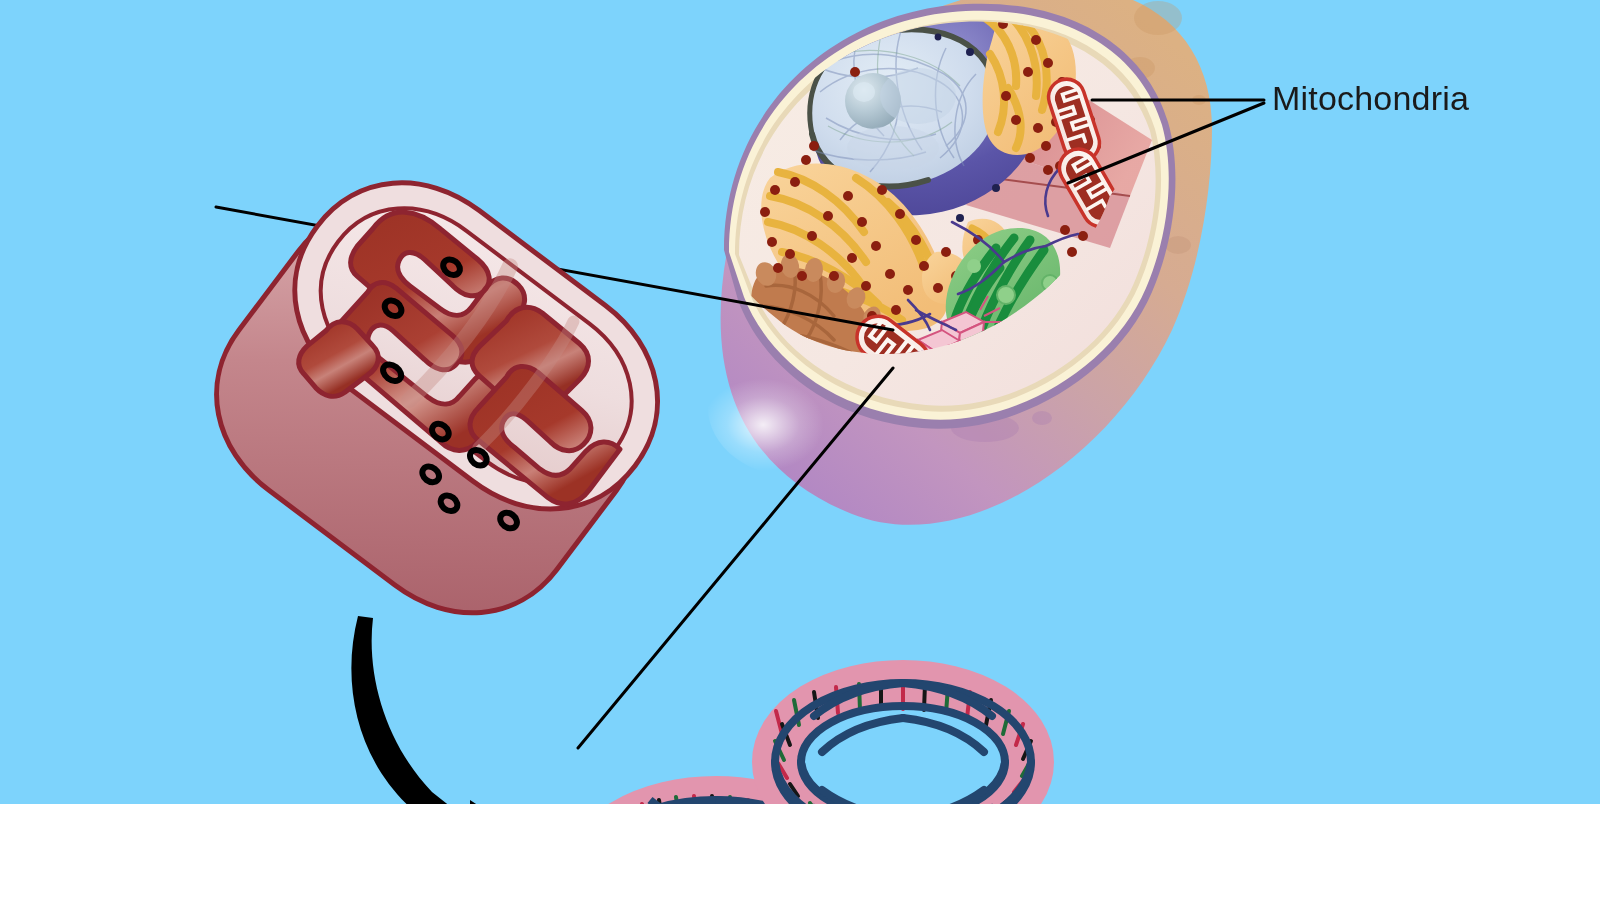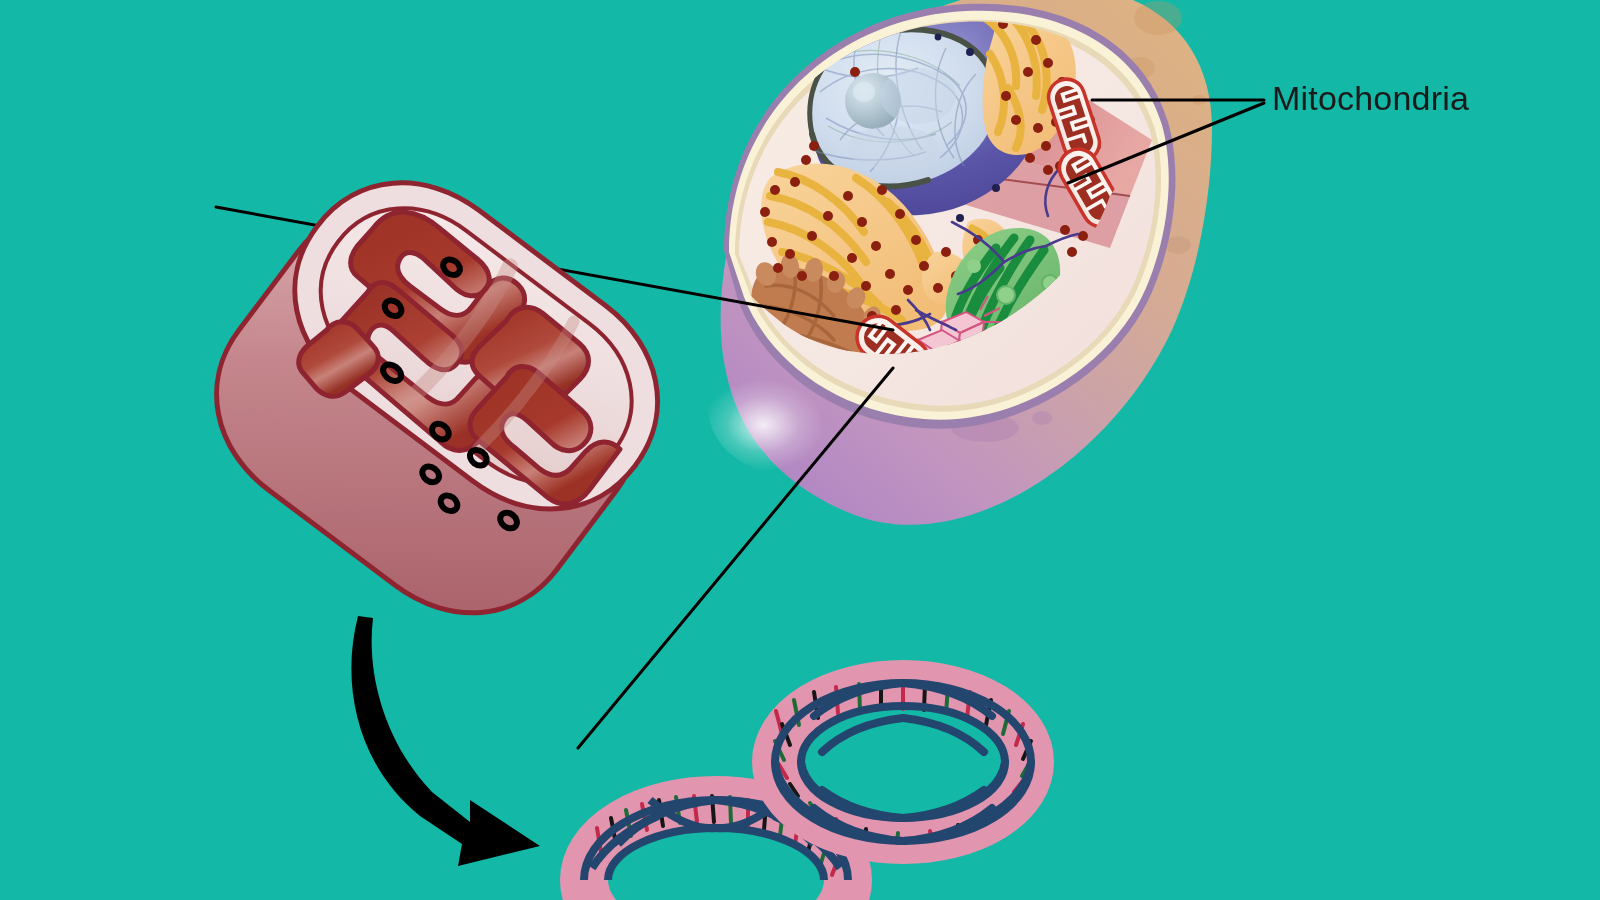--- a/index.html
+++ b/index.html
@@ -7,22 +7,22 @@
     margin: 0;
     padding: 0;
     background: #ffffff;
   }
   body {
     font-family: "Liberation Sans", sans-serif;
   }
   #stage {
     position: relative;
     width: 1600px;
-    height: 900px;
-    background: #14b8a6;
+    height: 804px;
+    background: #7dd3fc;
     overflow: hidden;
   }
   #scene {
     position: absolute;
     top: 0;
     left: 0;
     width: 1600px;
     height: 900px;
   }
   .label-text {

